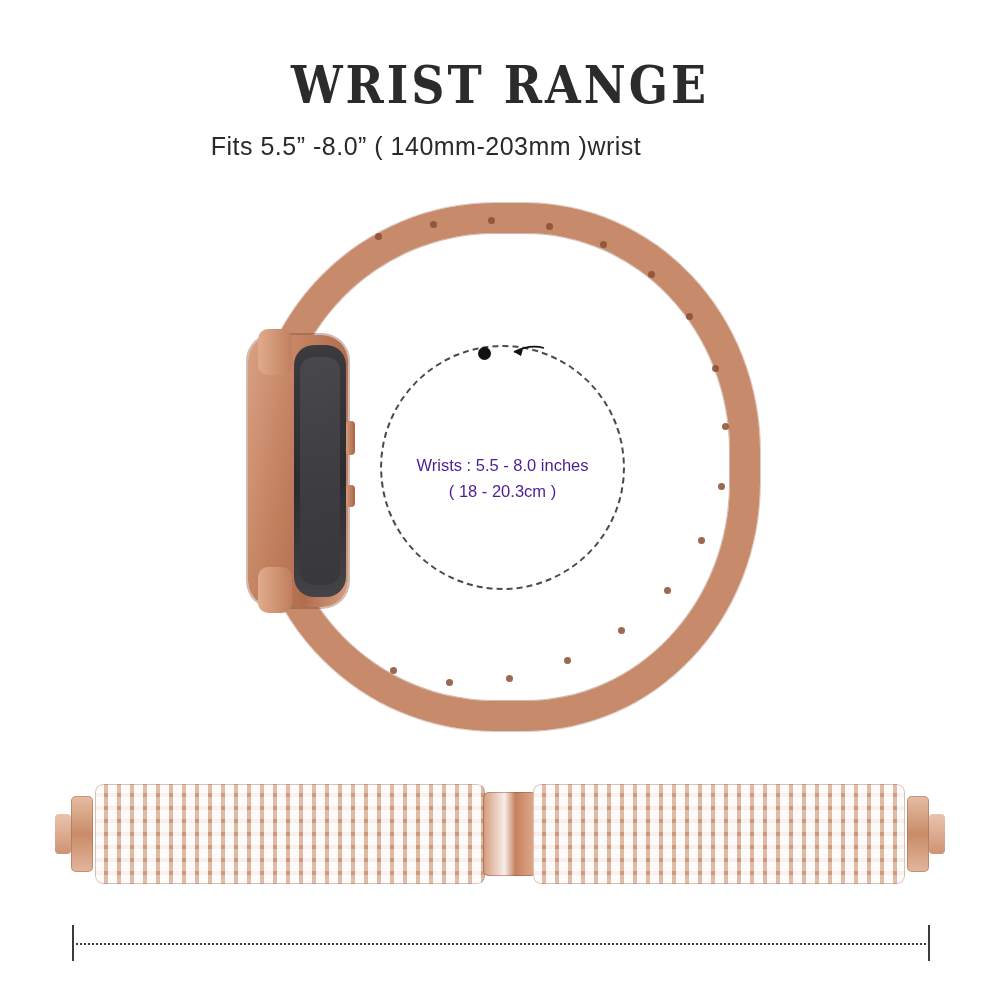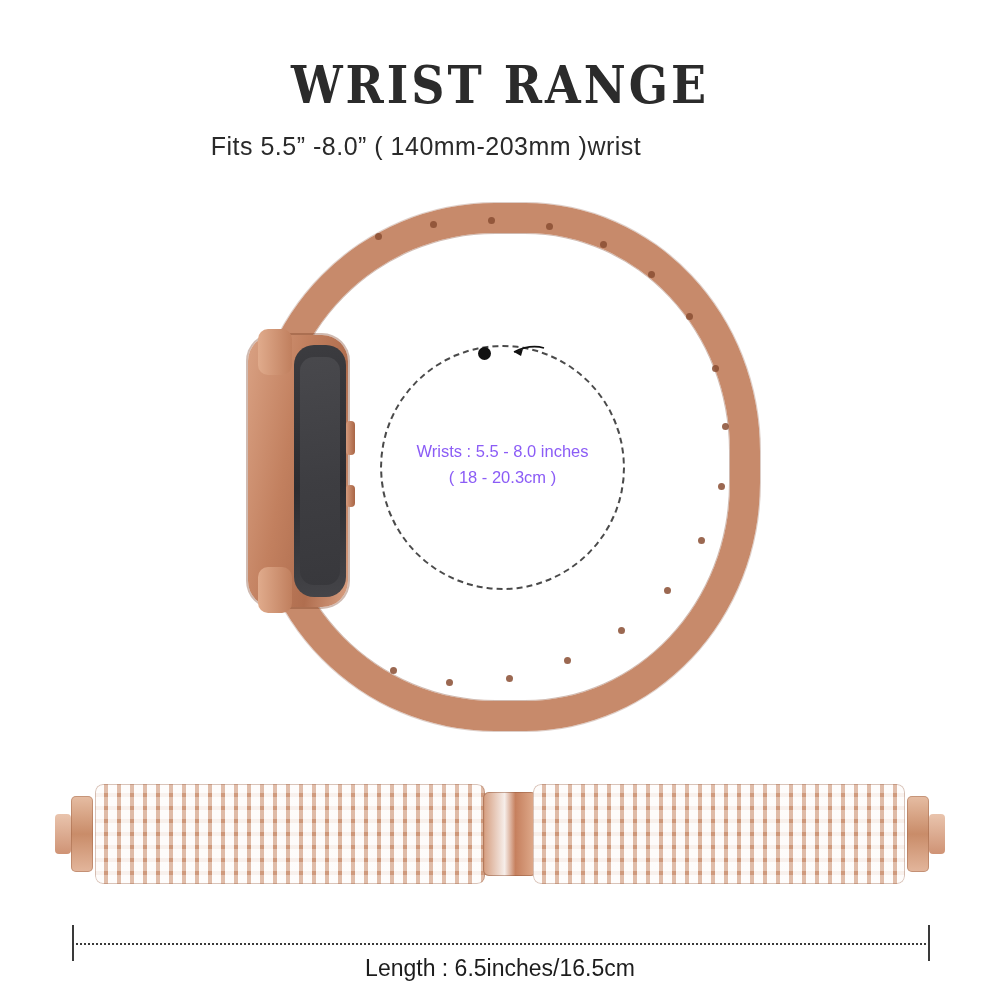--- a/index.html
+++ b/index.html
@@ -80,25 +80,25 @@
   .wrist-arrow {
     position: absolute;
     left: 280px;
     top: 148px;
     width: 36px;
     height: 22px;
   }
   .wrist-label {
     position: absolute;
     left: 150px;
-    top: 244px;
+    top: 258px;
     width: 245px;
     text-align: center;
     font-size: 16.5px;
-    color: #8b5cf6;
+    color: #4c1d95;
     line-height: 1.55;
   }
 
   
   .band-loop {
     position: absolute;
     left: 20px;
     top: 8px;
     width: 510px;
     height: 528px;
@@ -312,15 +312,14 @@
     <div class="br-band br-right"></div>
     <div class="br-lug right"></div>
     <div class="br-tip right"></div>
   </div>
 
   <div class="measure">
     <div class="m-cap left"></div>
     <div class="m-line"></div>
     <div class="m-cap right"></div>
   </div>
-  <div class="m-label">Length : 6.5inches/16.5cm</div>
 
 </div>
 
 </body></html>

